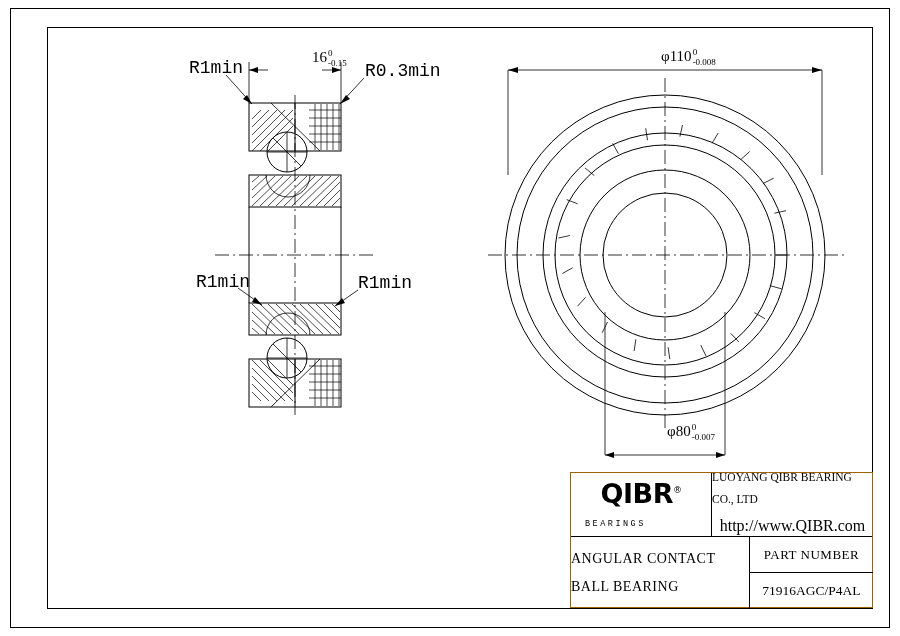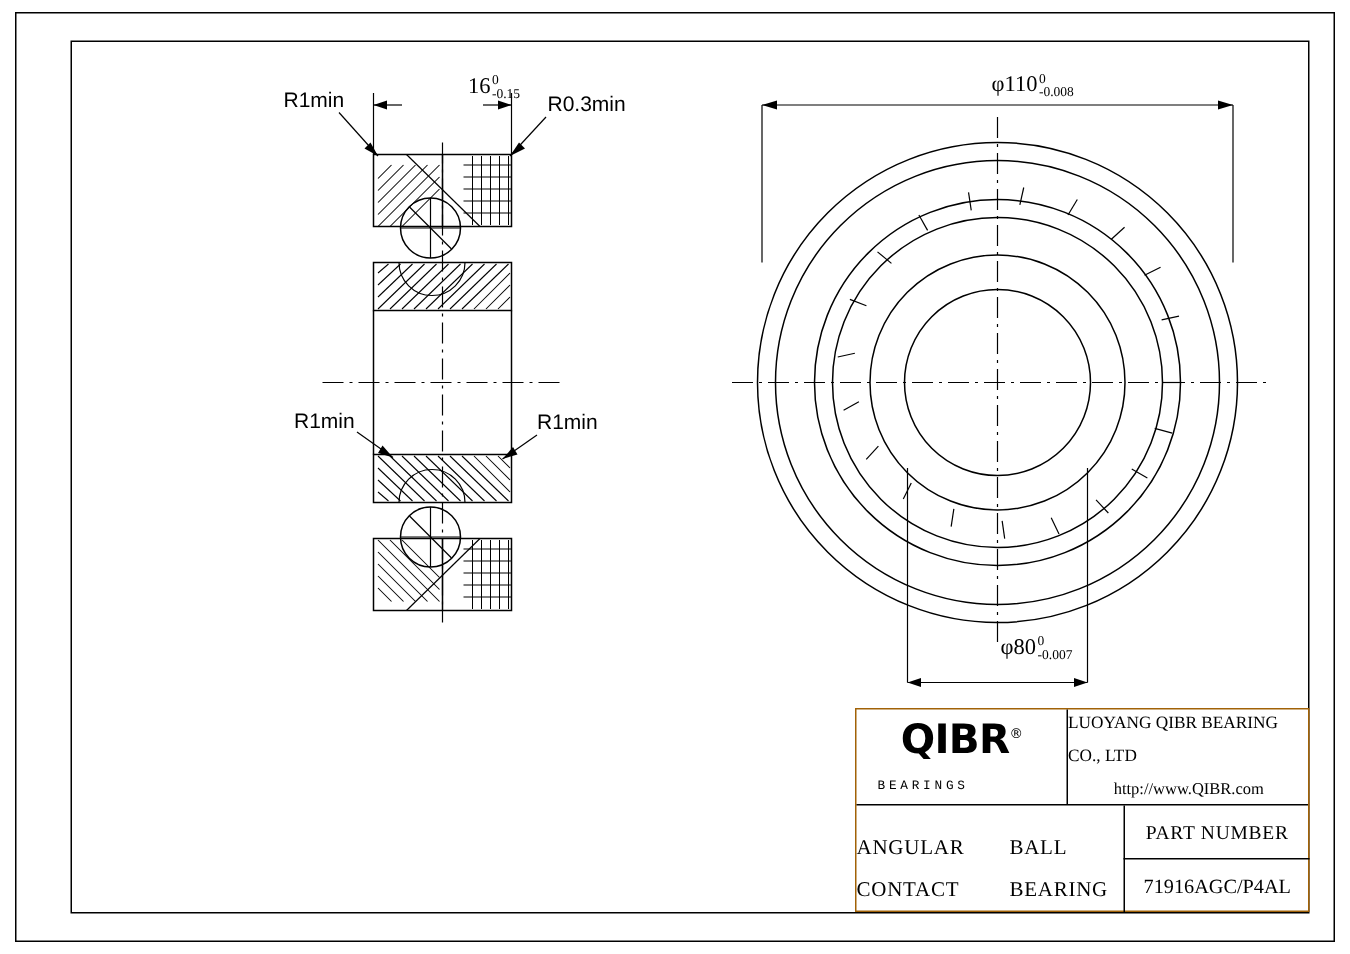--- a/index.html
+++ b/index.html
@@ -112,27 +112,28 @@
     position: absolute;
     left: 141px; top: 0;
     width: 161px; height: 63px;
     display: flex;
     flex-direction: column;
     align-items: center;
     justify-content: center;
     font-size: 11.5px;
     line-height: 1.9;
   }
-  .company-cell .url { font-size: 11px; }
+  .company-cell .url { font-size: 16px; }
   .desc-cell {
     position: absolute;
     left: 0; top: 64px;
     width: 178px; height: 71px;
     display: flex;
-    align-items: flex-end;
+    flex-direction: column;
+    align-items: flex-start;
     justify-content: center;
     font-size: 14px;
     line-height: 2.0;
     letter-spacing: 0.5px;
   }
   .pn-label {
     position: absolute;
     left: 179px; top: 64px;
     width: 123px; height: 35px;
     display: flex;
@@ -145,22 +146,22 @@
     position: absolute;
     left: 179px; top: 100px;
     width: 123px; height: 35px;
     display: flex;
     align-items: center;
     justify-content: center;
     font-size: 13.5px;
   }
   .dimlabel {
     position: absolute;
-    font-family: Liberation Sans, sans-serif;
-    font-size: 14px;
+    font-family: Liberation Mono, monospace;
+    font-size: 18px;
     white-space: nowrap;
   }
   .dimstack {
     position: absolute;
     font-family: "Liberation Serif", serif;
     font-size: 15px;
     white-space: nowrap;
     margin-left: 44px;
   }
   .dimstack .frac {

